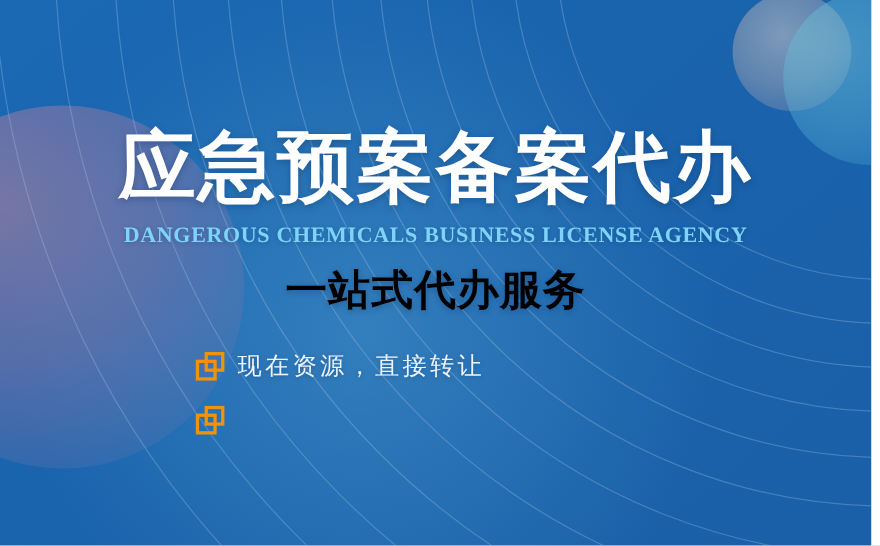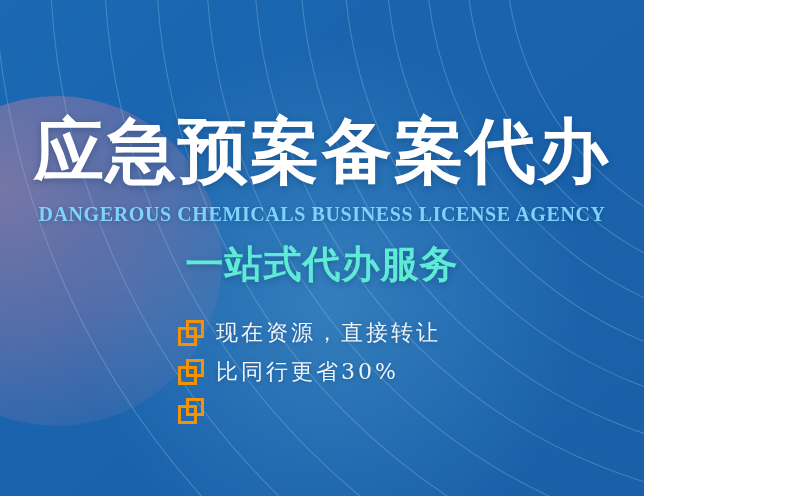--- a/index.html
+++ b/index.html
@@ -2,21 +2,21 @@
 <html><head>
 <meta charset="utf-8">
 <style>
   html, body {
     margin: 0;
     padding: 0;
     background: #ffffff;
   }
   #banner {
     position: relative;
-    width: 644px;
+    width: 792px;
     height: 496px;
     overflow: hidden;
     background: #1a66b0;
     font-family: "Liberation Sans", "DejaVu Sans", sans-serif;
     user-select: none;
     text-decoration: underline;
   }
 
   
   .bg-base {
@@ -92,35 +92,35 @@
     text-shadow: 0 1px 4px rgba(10,45,90,0.30);
     white-space: nowrap;
   }
 
   .subtitle-cn {
     position: absolute;
     left: 0;
     right: 0;
     top: 244px;
     text-align: center;
-    color: #5eead4;
+    color: #000000;
     font-size: 38px;
     font-weight: 700;
     letter-spacing: 1px;
     line-height: 1.1;
     text-shadow: 0 2px 6px rgba(10,45,90,0.32);
   }
 
   .bullets {
     position: absolute;
     left: 178px;
     top: 318px;
     display: flex;
     flex-direction: column;
-    gap: 9px;
+    gap: 19px;
   }
   .bullet {
     display: flex;
     align-items: center;
     gap: 12px;
     height: 30px;
   }
   .bullet-icon {
     position: relative;
     width: 26px;
@@ -193,27 +193,20 @@
     <div class="bullets">
 
       <div class="bullet">
         <span class="bullet-icon">
           <i class="sq-a"></i>
             <i class="sq-b"></i>
         </span>
         <span class="bullet-text">现在资源，直接转让</span>
       </div>
 
-      <div class="bullet">
-        <span class="bullet-icon">
-          <i class="sq-a"></i>
-            <i class="sq-b"></i>
-        </span>
-        <span class="bullet-text">比同行更省30%</span>
-      </div>
 
       <div class="bullet">
         <span class="bullet-icon">
           <i class="sq-a"></i>
             <i class="sq-b"></i>
         </span>
       </div>
 
     </div>
   </div>

